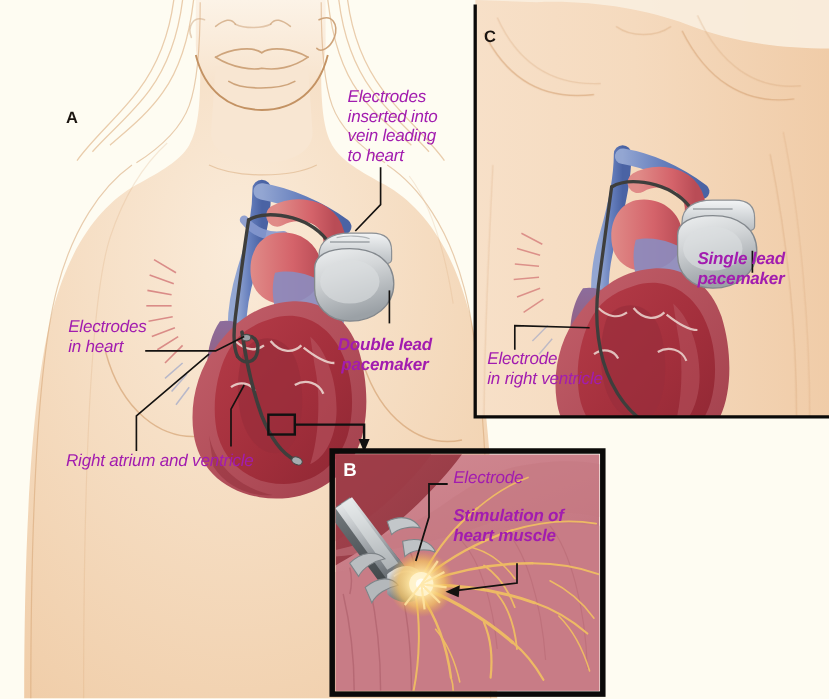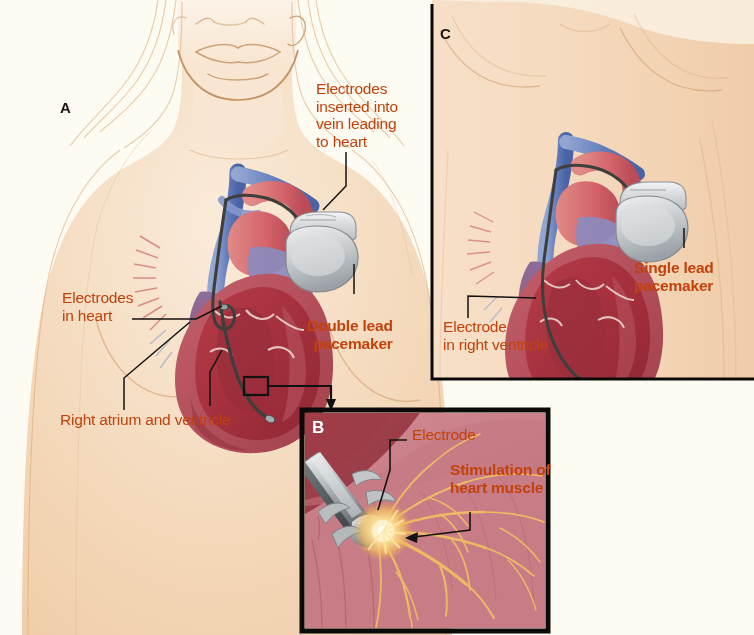--- a/index.html
+++ b/index.html
@@ -6,21 +6,21 @@
   body{
     width:754px;height:635px;
     background:#FEFCF2;
     font-family:"Liberation Sans", sans-serif;
     overflow:hidden;
     position:relative;
   }
   #stage{position:absolute;left:0;top:0;width:754px;height:635px;}
   #stage svg{position:absolute;left:0;top:0;}
 
-  .lbl{position:absolute;color:#c2410c;line-height:1.14;white-space:pre-line;}
+  .lbl{position:absolute;color:#a21caf;line-height:1.14;white-space:pre-line;font-style:italic;}
   .lbl.plain{font-size:15.5px;font-weight:400;letter-spacing:-0.2px;}
   .lbl.bold{font-size:15.5px;font-weight:700;letter-spacing:-0.2px;}
   .panel-letter{position:absolute;font-size:15px;font-weight:700;color:#1a1410;}
   .panel-letter.onred{color:#FFFFFF;font-size:17px;}
 </style>
 </head>
 <body>
 
 <div id="stage">
 
@@ -446,27 +446,27 @@
 <div class="lbl plain" style="left:316px;top:80px;text-align:left;">Electrodes
 inserted into
 vein leading
 to heart</div>
 
 <div class="lbl plain" style="left:62px;top:289px;text-align:left;">Electrodes
 in heart</div>
 
 <div class="lbl plain" style="left:60px;top:411px;text-align:right;">Right atrium and ventricle</div>
 
-<div class="lbl bold" style="left:307px;top:317px;text-align:right;">Double lead
+<div class="lbl bold" style="left:307px;top:305px;text-align:center;">Double lead
 pacemaker</div>
 
-<div class="lbl bold" style="left:634px;top:227px;text-align:left;margin-top:32px;">Single lead
+<div class="lbl bold" style="left:634px;top:227px;text-align:left;">Single lead
 pacemaker</div>
 
 <div class="lbl plain" style="left:443px;top:318px;text-align:left;">Electrode
 in right ventricle</div>
 
 <div class="lbl plain" style="left:412px;top:426px;text-align:left;">Electrode</div>
 
-<div class="lbl bold" style="left:412px;top:461px;text-align:left;margin-left:38px;">Stimulation of
+<div class="lbl bold" style="left:412px;top:461px;text-align:left;">Stimulation of
 heart muscle</div>
 
 </div>
 
 </body></html>

